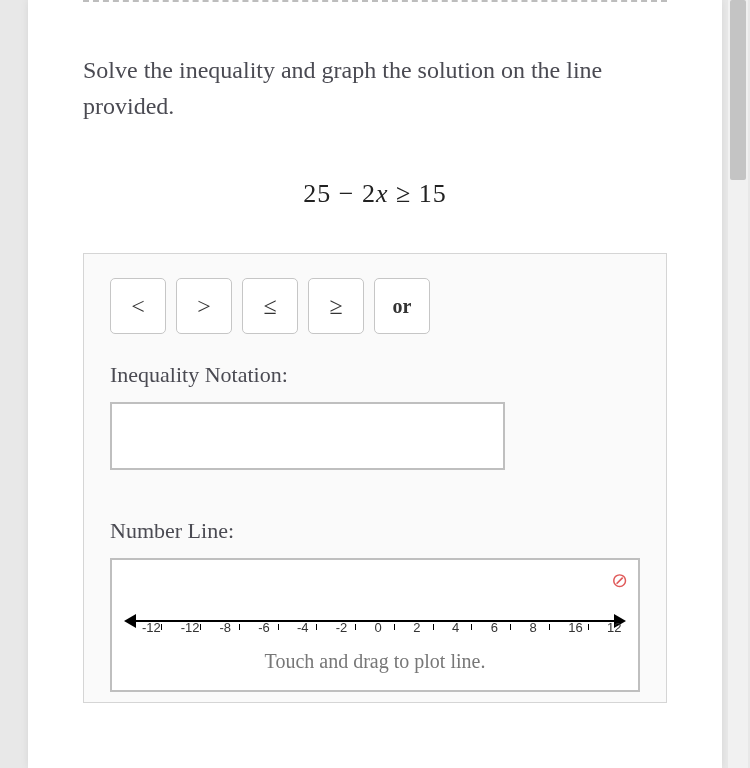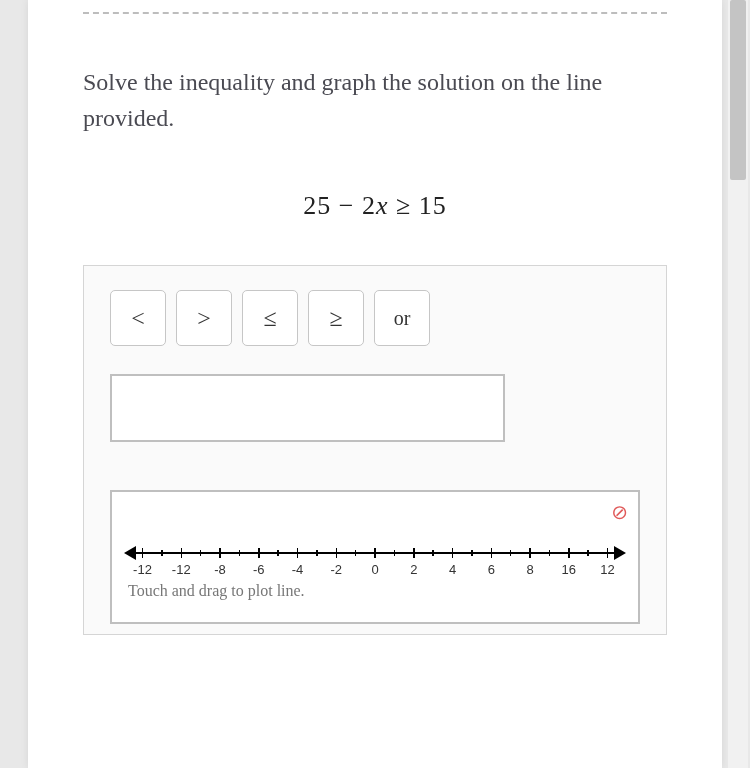--- a/index.html
+++ b/index.html
@@ -9,21 +9,21 @@
     color: #333;
     width: 750px;
     height: 768px;
     overflow: hidden;
     position: relative;
   }
   .page-wrap {
     background: #fff;
     margin: 0 28px;
     height: 768px;
-    padding: 12px 55px;
+    padding: 0 55px;
     position: relative;
     box-shadow: 0 0 8px rgba(0,0,0,0.08);
   }
   .dashed-top {
     border-top: 2px dashed #bdbdbd;
     height: 0;
     margin-bottom: 50px;
   }
   .prompt {
     font-size: 24px;
@@ -57,21 +57,21 @@
     background: #fff;
     border-radius: 5px;
     display: flex;
     align-items: center;
     justify-content: center;
     font-size: 24px;
     color: #333;
     font-family: 'Cambria Math', 'STIX', Georgia, serif;
     cursor: pointer;
   }
-  .sym-btn.or { font-size: 20px; font-family: Georgia, serif; }
+  .sym-btn.or { font-size: 20px; font-family: Georgia, serif; font-weight: bold; }
   .section-label {
     font-size: 22px;
     color: #4a4a52;
     margin-bottom: 14px;
   }
   .answer-input {
     width: 395px;
     height: 68px;
     border: 2px solid #bfbfbf;
     background: #fff;
@@ -119,37 +119,37 @@
   .arrow.right { right: -4px; border-left: 12px solid #000; }
   .ticks {
     position: absolute;
     left: 14px; right: 14px;
     top: 2px;
     display: flex;
     justify-content: space-between;
   }
   .tick {
     display: flex;
-    flex-direction: column;
+    flex-direction: row;
     align-items: center;
     width: 1px;
   }
   .tick .mark { width: 1.5px; background: #000; }
   .tick.major .mark { height: 10px; }
   .tick.minor .mark { height: 6px; margin-top: 2px; }
   .tick .lbl {
     font-size: 13px;
     color: #333;
     margin-top: 4px;
     white-space: nowrap;
     font-family: Arial, sans-serif;
   }
   .hint {
-    text-align: left;
-    font-size: 16px;
+    text-align: center;
+    font-size: 20px;
     color: #777;
     margin-top: 6px;
     font-family: Georgia, serif;
   }
   .scroll-track {
     position: absolute;
     right: 2px;
     top: 0;
     bottom: 0;
     width: 20px;
@@ -179,22 +179,24 @@
   <div class="panel">
 
     <div class="sym-row">
       <div class="sym-btn">&lt;</div>
       <div class="sym-btn">&gt;</div>
       <div class="sym-btn">≤</div>
       <div class="sym-btn">≥</div>
       <div class="sym-btn or">or</div>
     </div>
 
+    <div class="section-label">Inequality Notation:</div>
     <input type="text" class="answer-input" value="" style="">
 
+    <div class="section-label">Number Line:</div>
 
     <div class="nl-block">
       <div class="nl-canvas">
         <span class="clear-icon">⊘</span>
         <div class="axis-wrap">
           <div class="arrow left"></div>
           <div class="axis-line"></div>
           <div class="arrow right"></div>
           <div class="ticks" id="ticks">
               <div class="tick major">

